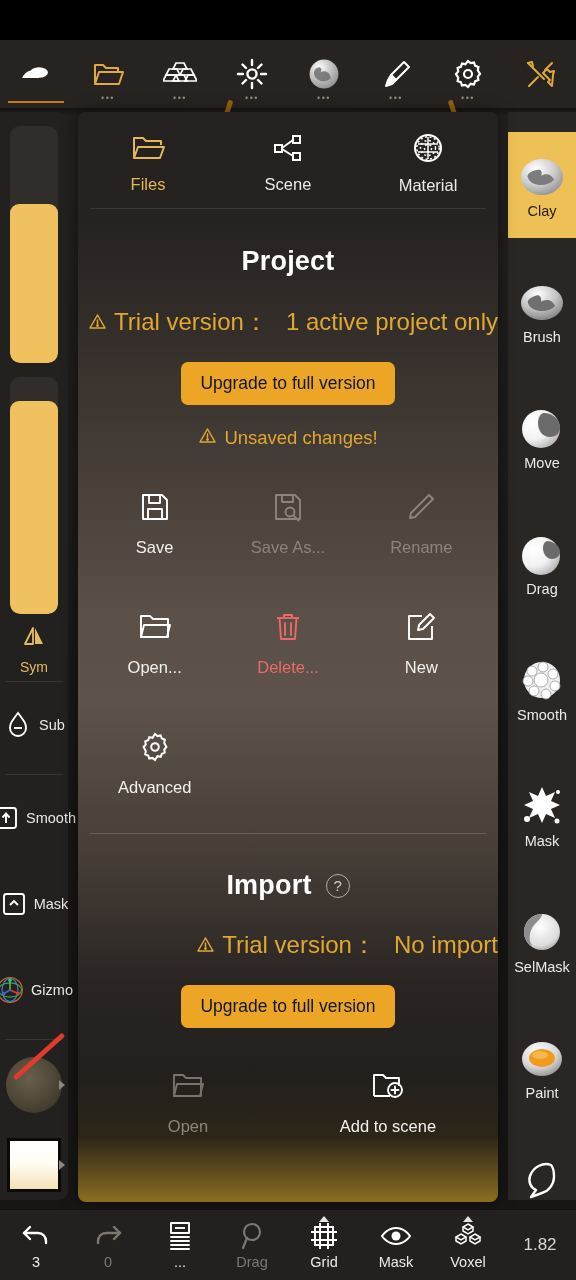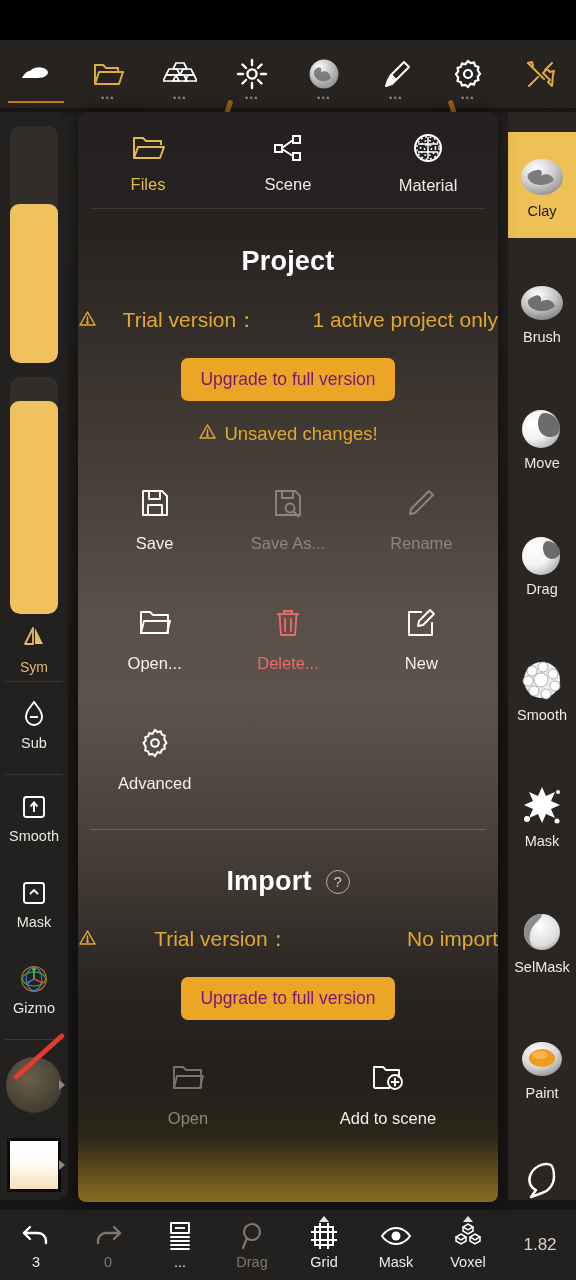--- a/index.html
+++ b/index.html
@@ -70,21 +70,21 @@
     background:#f0c25f; border-radius:9px;
   }
   .sym{
     margin-top:10px; display:flex; flex-direction:column; align-items:center;
     width:68px;
   }
   .sym-lbl{ font-size:14px; color:#e3bc62; margin-top:7px; }
   .lb-divider{ width:58px; height:1px; background:#3a3634; margin:6px 0 0 0; }
 
   .lb-item{
-    width:68px; height:87px; display:flex; flex-direction:column;
+    width:68px; height:87px; display:flex; flex-direction:row;
     align-items:center; justify-content:center; gap:6px;
   }
   .lb-ico{ width:30px; height:30px; display:flex; align-items:center; justify-content:center;}
   .lb-lbl{ font-size:14.5px; color:#e9e6e2; }
 
   .alpha-slot{
     width:68px; height:92px; position:relative;
     display:flex; align-items:center; justify-content:center;
   }
   .alpha-circle{
@@ -147,26 +147,26 @@
   .ptab.active .ptab-lbl{ color:#e3b956; }
   .ptab-sep{
     position:absolute; left:12px; top:96px; width:396px; height:1px; background:#3b3734;
   }
 
   .sec-title{
     text-align:center; font-size:27px; font-weight:bold; color:#fff;
     letter-spacing:.2px;
   }
   .trial{
-    text-align:center; font-size:21px; color:#e0a830; margin-top:0;
-    display:flex; align-items:center; justify-content:space-between; gap:7px;
+    text-align:center; font-size:24px; color:#e0a830; margin-top:0;
+    display:flex; align-items:center; justify-content:flex-end; gap:7px;
   }
   .trial .sep{ width:4px; }
   .upgrade{
-    display:block; margin:0 auto; background:#eda526; color:#701a75;
+    display:block; margin:0 auto; background:#eda526; color:#0f172a;
     border:none; border-radius:7px; font-size:17.5px;
     font-family:"Liberation Sans", sans-serif;
     padding:11px 19px; cursor:pointer;
   }
   .unsaved{
     text-align:center; font-size:18.5px; color:#e0a830;
     display:flex; align-items:center; justify-content:center; gap:7px;
   }
 
   .grid3{

